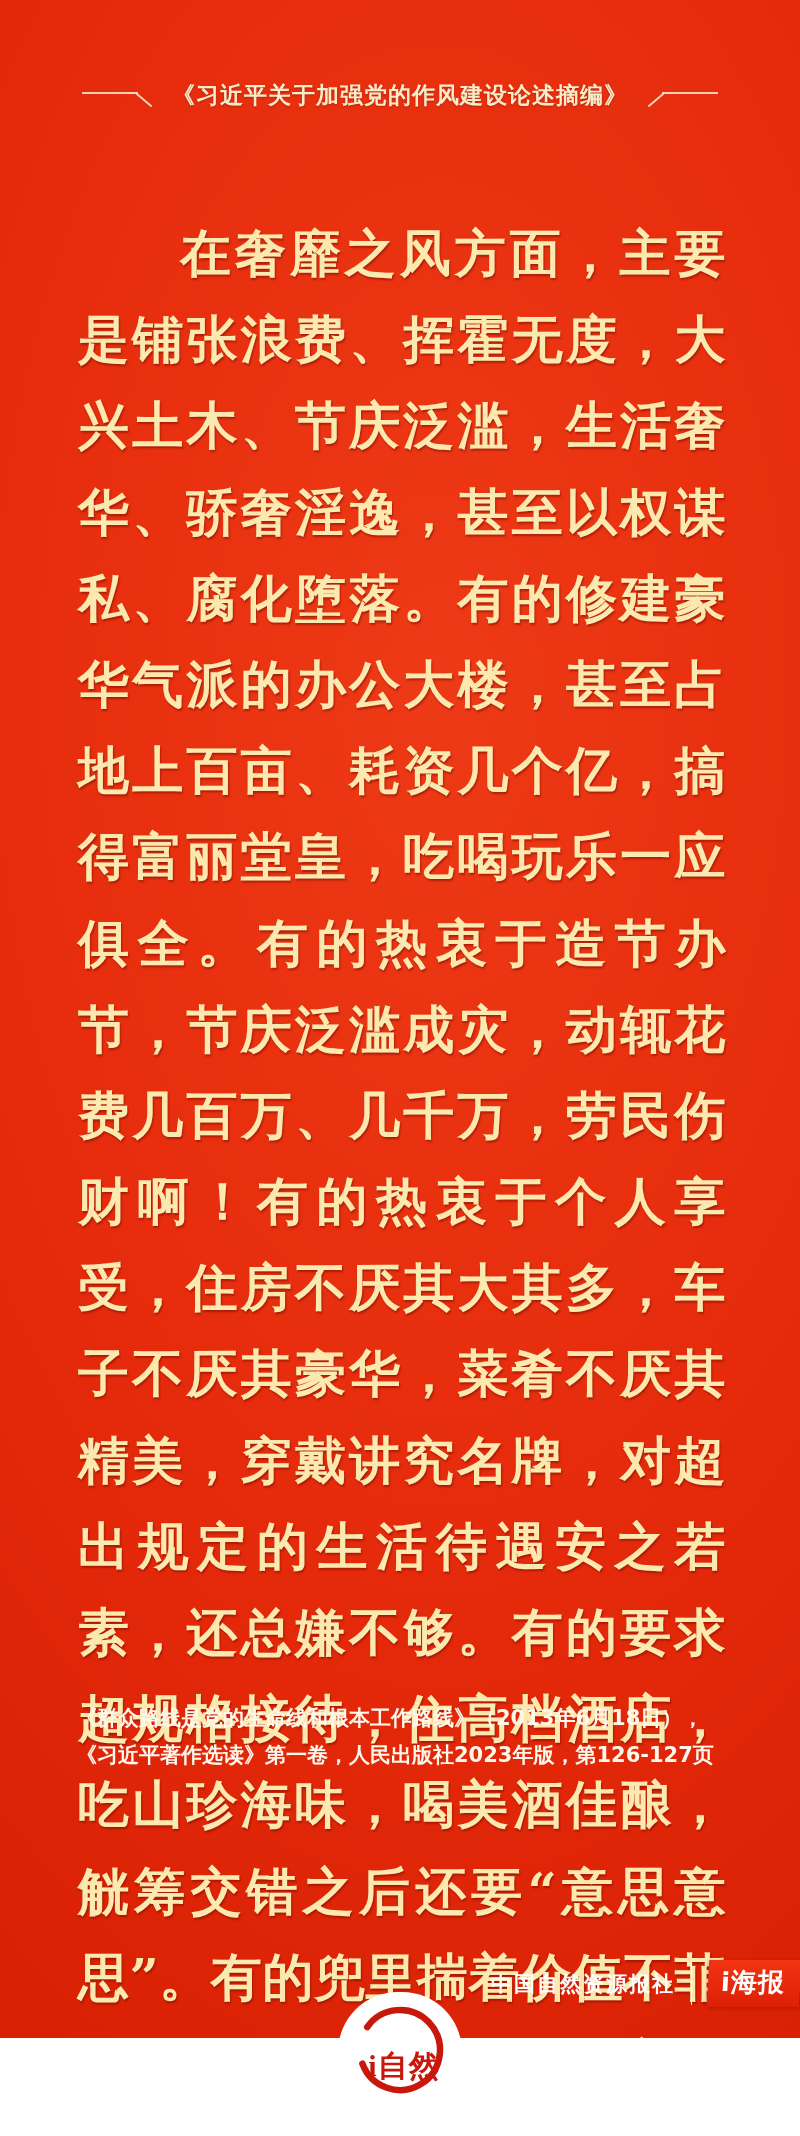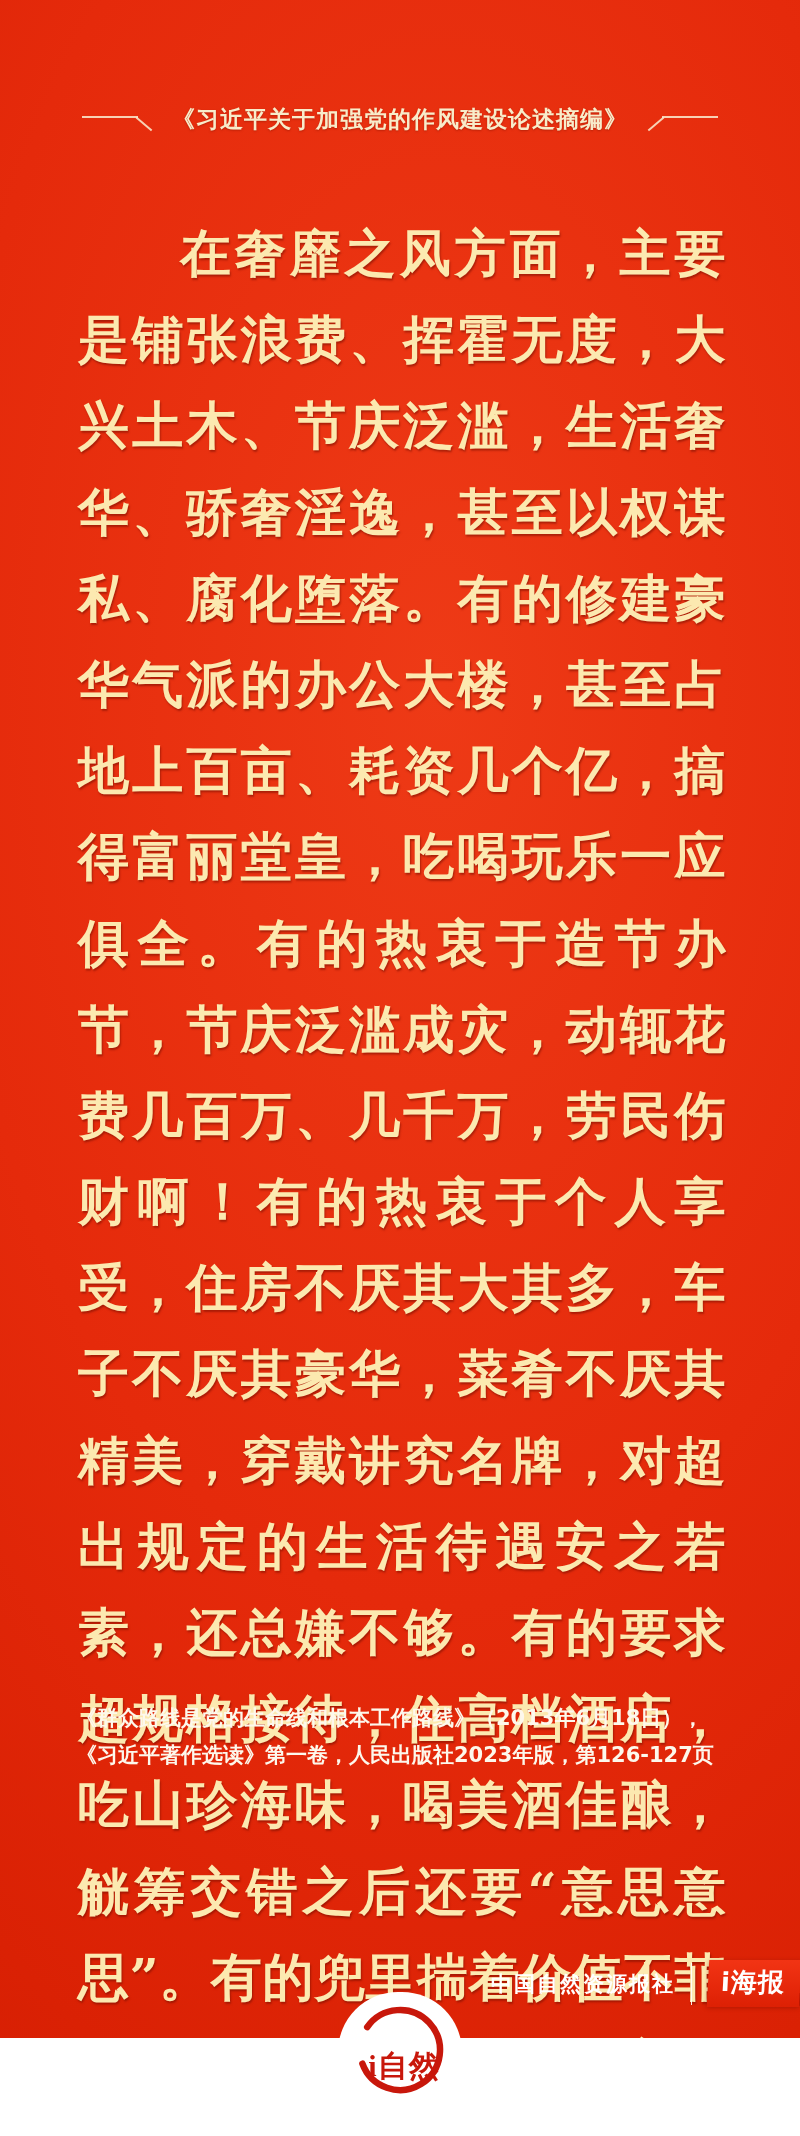--- a/index.html
+++ b/index.html
@@ -7,21 +7,21 @@
     position:relative;
     width:800px;height:2136px;
     overflow:hidden;
     background:radial-gradient(130% 90% at 55% 32%, #ee3a16 0%, #e52a0b 48%, #da2104 78%, #d01b02 100%);
     font-family:"DejaVu Serif", serif;
   }
 
   
   .header{
     position:absolute;top:80px;left:0;right:0;
-    display:flex;justify-content:center;align-items:center;gap:12px;margin-top:24px;
+    display:flex;justify-content:center;align-items:center;gap:12px;
   }
   .title{
     color:#f8ecca;
     font-size:23px;font-weight:700;letter-spacing:1px;
     text-shadow:0 1px 2px rgba(140,20,0,.5);
     white-space:nowrap;
   }
   .wing{position:relative;width:78px;height:26px;flex:0 0 auto;}
   .wing .bar{position:absolute;top:9px;width:56px;height:2px;background:rgba(250,238,210,.85);}
   .wing .slant{position:absolute;top:16px;width:20px;height:2px;background:rgba(250,238,210,.85);}

